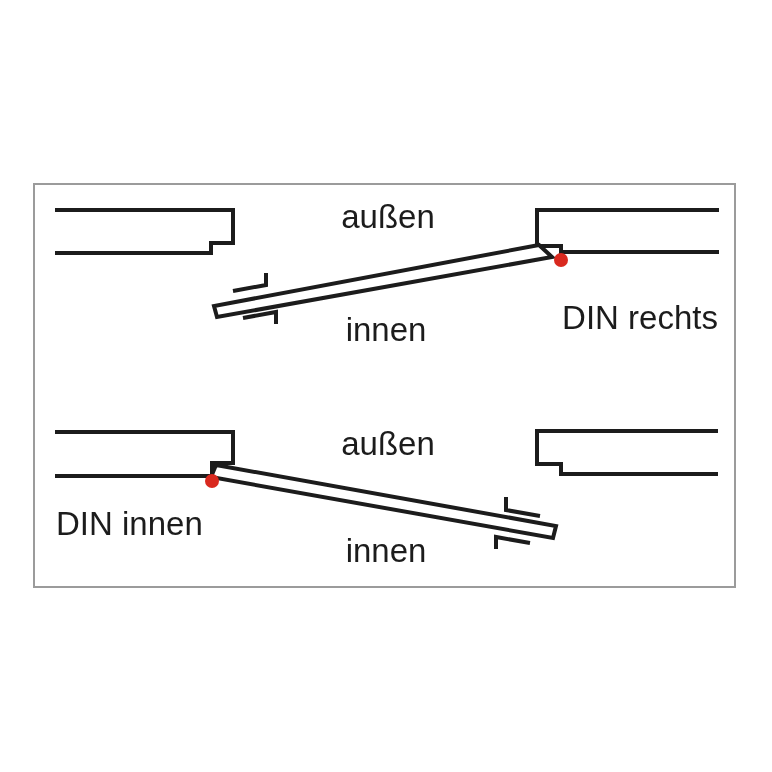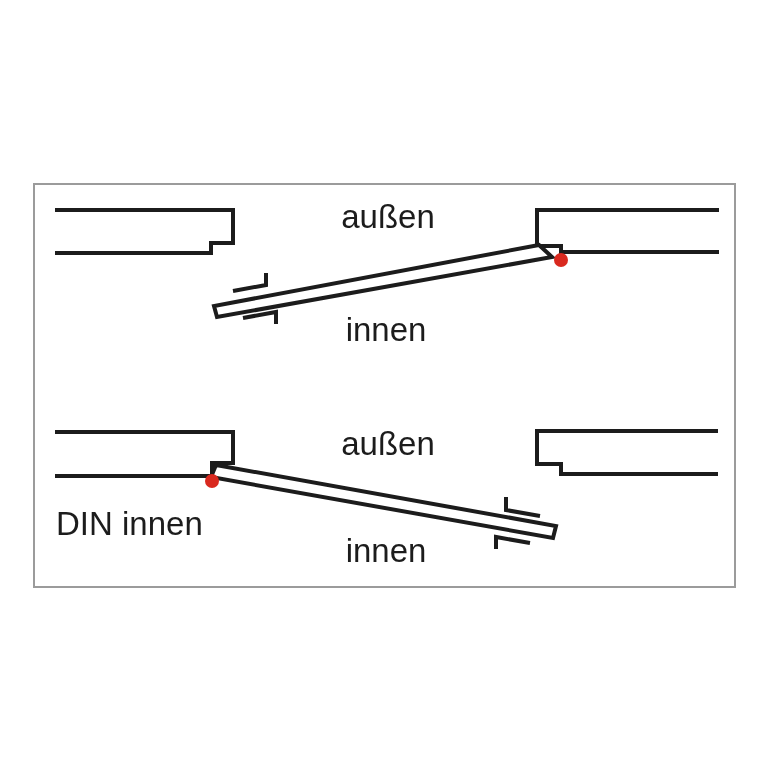--- a/index.html
+++ b/index.html
@@ -94,18 +94,19 @@
 
     <polyline class="handle" points="540,516 506,510 506,497"></polyline>
 
     <polyline class="handle" points="530,543 496,537 496,549"></polyline>
 
     <circle class="hinge" cx="212" cy="481" r="7"></circle>
   </svg>
 
   <div class="lbl center" style="left:388px; top:200px;">außen</div>
   <div class="lbl center" style="left:386px; top:313px;">innen</div>
+  <div class="lbl center" style="left:640px; top:301px;">DIN rechts</div>
 
   <div class="lbl center" style="left:388px; top:427px;">außen</div>
   <div class="lbl center" style="left:386px; top:534px;">innen</div>
   <div class="lbl" style="left:56px; top:507px;">DIN innen</div>
 
 </div>
 
 </body></html>

